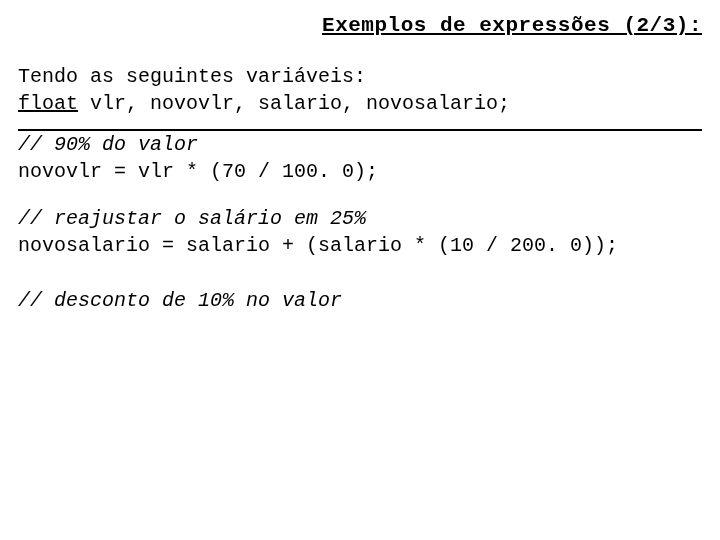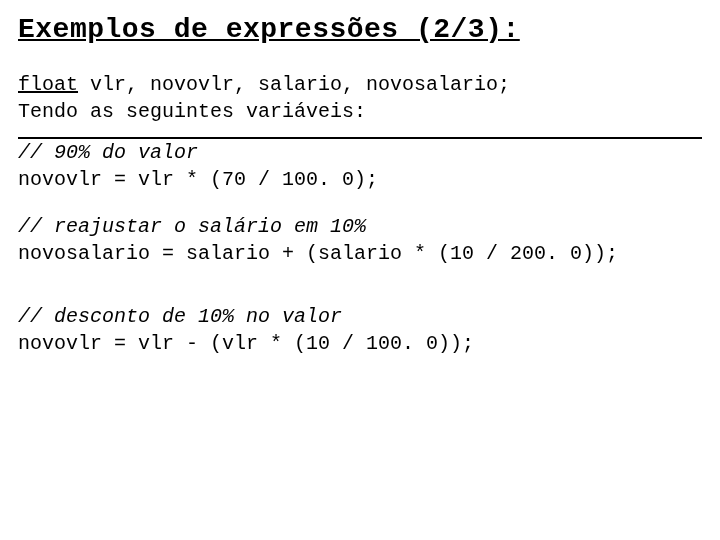--- a/index.html
+++ b/index.html
@@ -14,21 +14,22 @@
   }
   .slide {
     padding: 14px 18px 18px 18px;
     box-sizing: border-box;
     width: 720px;
   }
   .title {
     font-weight: bold;
     text-decoration: underline;
     letter-spacing: 0.5px;
-    font-size: 28px;
+    font-size: 21px;
+    text-align: right;
   }
   .block {
     margin-top: 26px;
     line-height: 1.35;
   }
   .u {
     text-decoration: underline;
   }
   .hr {
     border: none;
@@ -47,40 +48,39 @@
   }
 </style>
 </head>
 <body>
 
 <div class="slide">
 
   <div class="title">Exemplos de expressões (2/3):</div>
 
   <div class="block">
+    <div>Tendo as seguintes variáveis:</div>
     <div>
       <span class="u">float</span><span> vlr, novovlr, salario, novosalario;</span>
     </div>
-    <div>Tendo as seguintes variáveis:</div>
   </div>
 
   <hr class="hr">
 
   <div class="code-block">
     <div class="comment">// 90% do valor</div>
     <div>novovlr = vlr * (70 / 100. 0);</div>
   </div>
 
   <div class="sep"></div>
 
   <div class="code-block" style="margin-top:0;">
-    <div class="comment">// reajustar o salário em 10%</div>
+    <div class="comment">// reajustar o salário em 25%</div>
     <div>novosalario = salario + (salario * (10 / 200. 0));</div>
   </div>
 
   <div class="sep"></div>
 
-  <div class="code-block" style="margin-top:16px;">
+  <div class="code-block" style="margin-top:8px;">
     <div class="comment">// desconto de 10% no valor</div>
-    <div>novovlr = vlr - (vlr * (10 / 100. 0));</div>
   </div>
 
 </div>
 
 </body></html>

